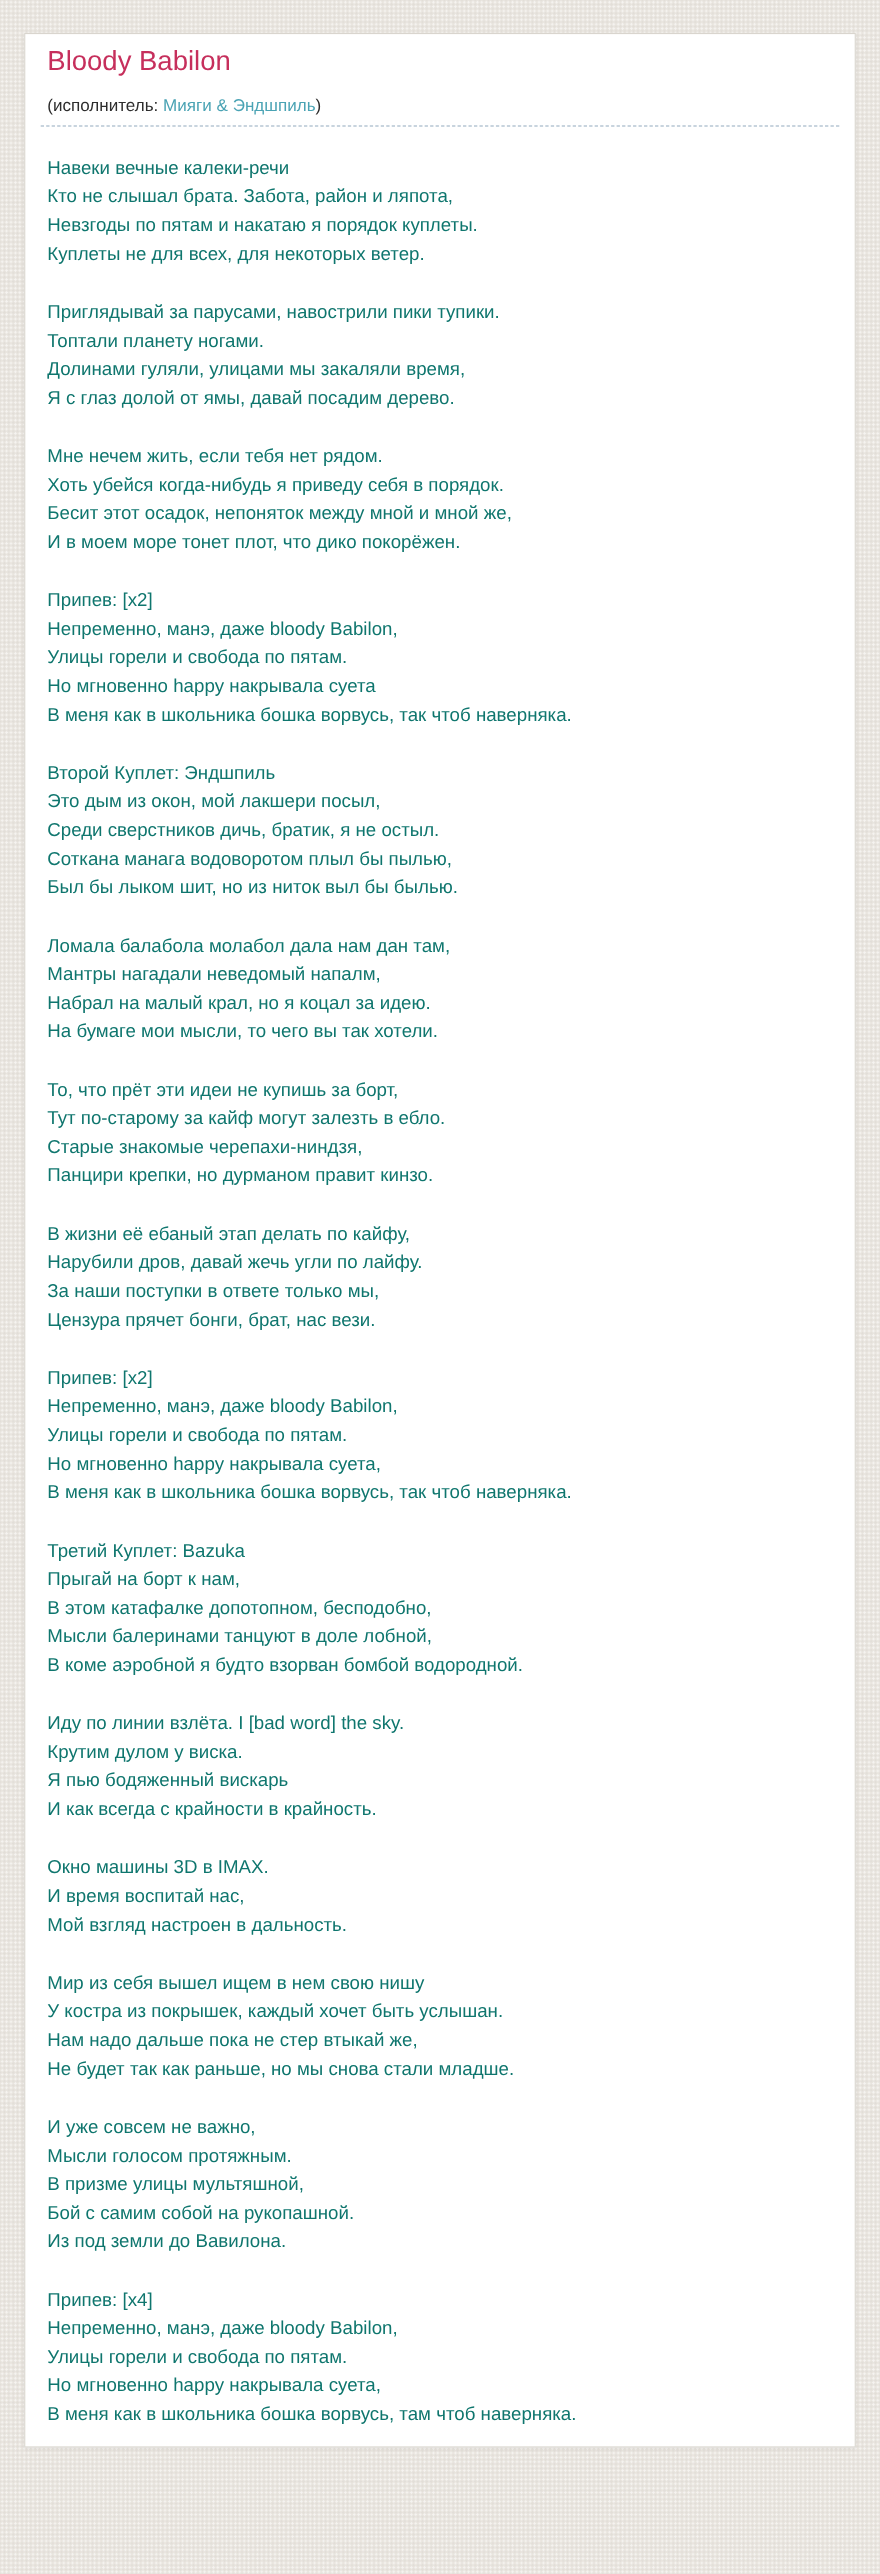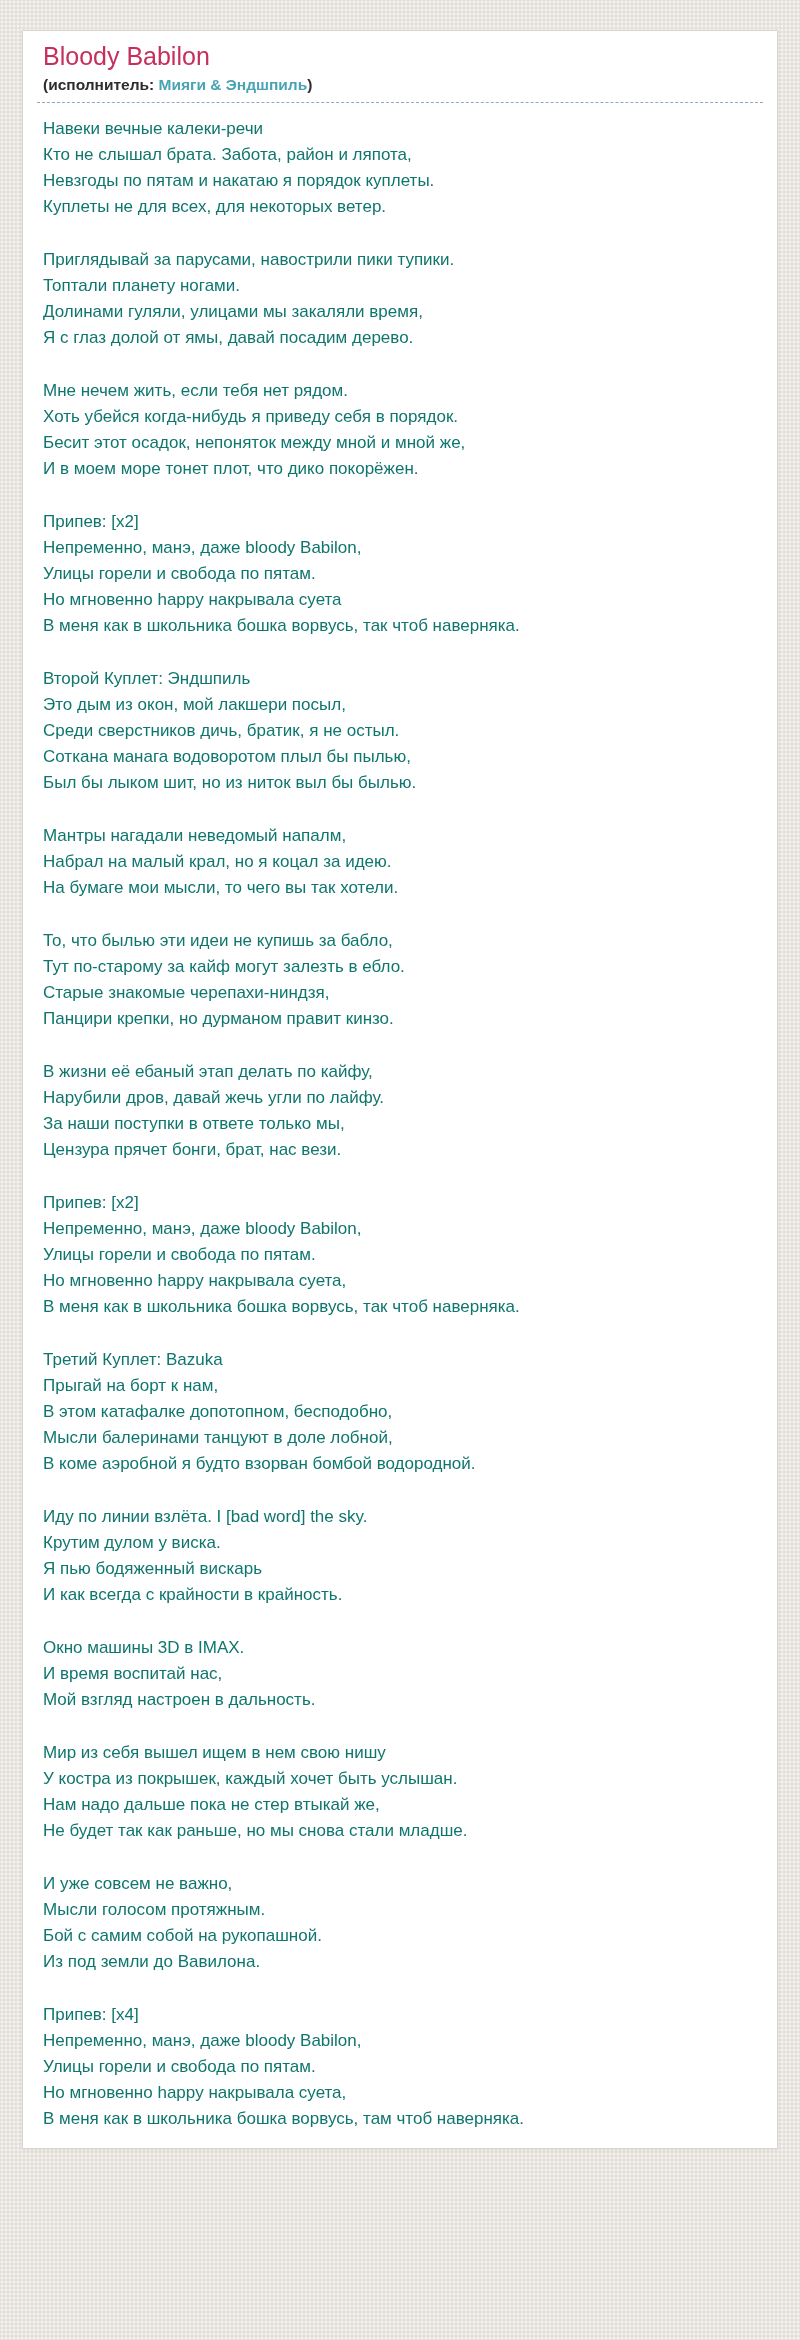--- a/index.html
+++ b/index.html
@@ -33,24 +33,23 @@
     font-weight: 400;
     line-height: 30px;
     color: #c62f5c;
   }
   .artist-line {
     font-size: 15.5px;
     line-height: 20px;
     color: #2d2d2d;
     padding-bottom: 7px;
     border-bottom: 1px dashed #92a9bd;
-    margin: 4px -6px;
+    margin: 16px -6px;
     padding-left: 6px;
     padding-right: 6px;
-    font-weight: bold;
   }
   .artist-link {
     color: #4aa3b4;
     text-decoration: none;
     cursor: pointer;
   }
   .lyrics {
     padding-top: 9px;
     font-size: 17px;
     line-height: 26px;
@@ -101,26 +100,27 @@
         <div class="line">В меня как в школьника бошка ворвусь, так чтоб наверняка.</div>
       </div>
       <div class="stanza">
         <div class="line">Второй Куплет: Эндшпиль</div>
         <div class="line">Это дым из окон, мой лакшери посыл,</div>
         <div class="line">Среди сверстников дичь, братик, я не остыл.</div>
         <div class="line">Соткана манага водоворотом плыл бы пылью,</div>
         <div class="line">Был бы лыком шит, но из ниток выл бы былью.</div>
       </div>
       <div class="stanza">
+        <div class="line">Ломала балабола молабол дала нам дан там,</div>
         <div class="line">Мантры нагадали неведомый напалм,</div>
         <div class="line">Набрал на малый крал, но я коцал за идею.</div>
         <div class="line">На бумаге мои мысли, то чего вы так хотели.</div>
       </div>
       <div class="stanza">
-        <div class="line">То, что былью эти идеи не купишь за бабло,</div>
+        <div class="line">То, что прёт эти идеи не купишь за борт,</div>
         <div class="line">Тут по-старому за кайф могут залезть в ебло.</div>
         <div class="line">Старые знакомые черепахи-ниндзя,</div>
         <div class="line">Панцири крепки, но дурманом правит кинзо.</div>
       </div>
       <div class="stanza">
         <div class="line">В жизни её ебаный этап делать по кайфу,</div>
         <div class="line">Нарубили дров, давай жечь угли по лайфу.</div>
         <div class="line">За наши поступки в ответе только мы,</div>
         <div class="line">Цензура прячет бонги, брат, нас вези.</div>
       </div>
@@ -151,20 +151,21 @@
       </div>
       <div class="stanza">
         <div class="line">Мир из себя вышел ищем в нем свою нишу</div>
         <div class="line">У костра из покрышек, каждый хочет быть услышан.</div>
         <div class="line">Нам надо дальше пока не стер втыкай же,</div>
         <div class="line">Не будет так как раньше, но мы снова стали младше.</div>
       </div>
       <div class="stanza">
         <div class="line">И уже совсем не важно,</div>
         <div class="line">Мысли голосом протяжным.</div>
+        <div class="line">В призме улицы мультяшной,</div>
         <div class="line">Бой с самим собой на рукопашной.</div>
         <div class="line">Из под земли до Вавилона.</div>
       </div>
       <div class="stanza">
         <div class="line">Припев: [x4]</div>
         <div class="line">Непременно, манэ, даже bloody Babilon,</div>
         <div class="line">Улицы горели и свобода по пятам.</div>
         <div class="line">Но мгновенно happy накрывала суета,</div>
         <div class="line">В меня как в школьника бошка ворвусь, там чтоб наверняка.</div>
       </div>

